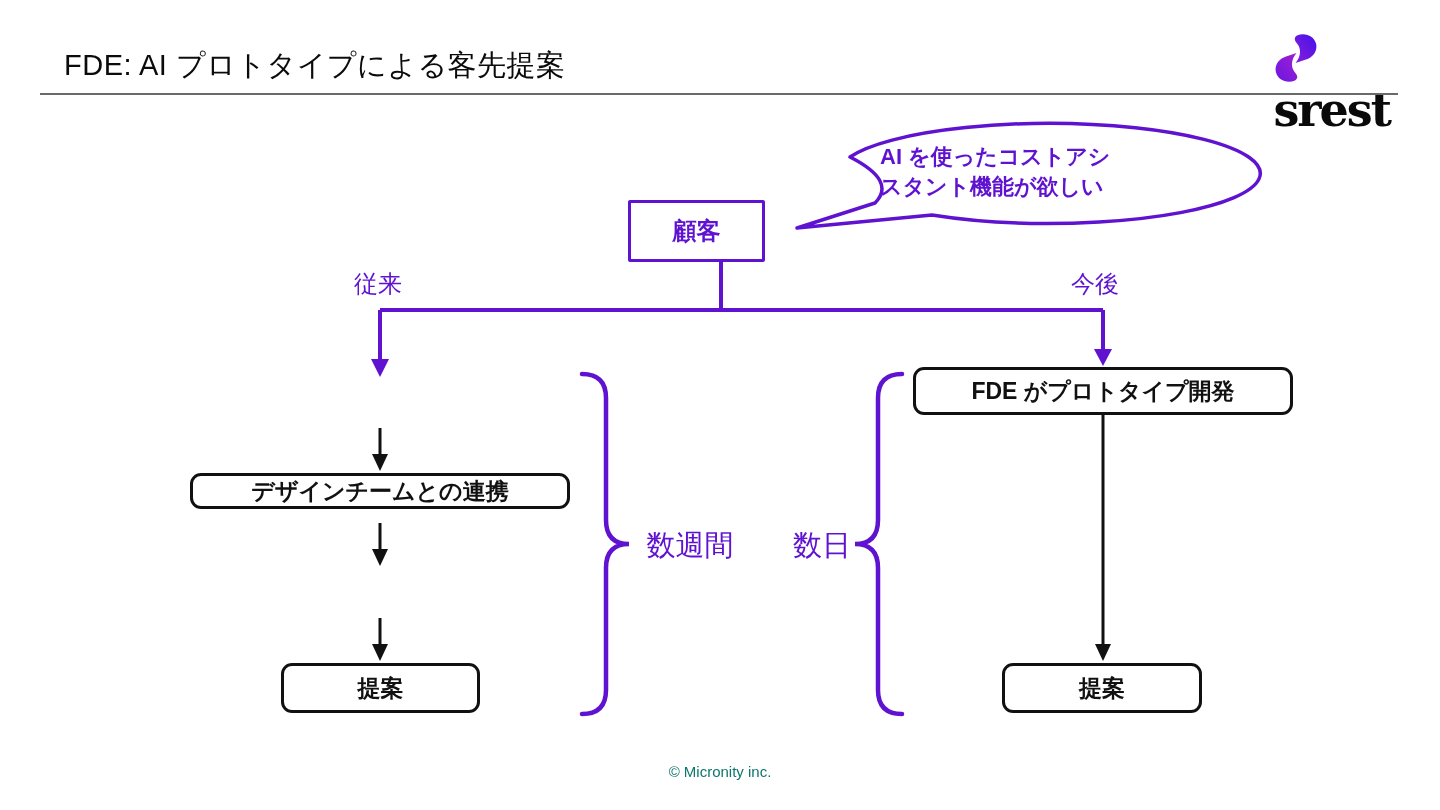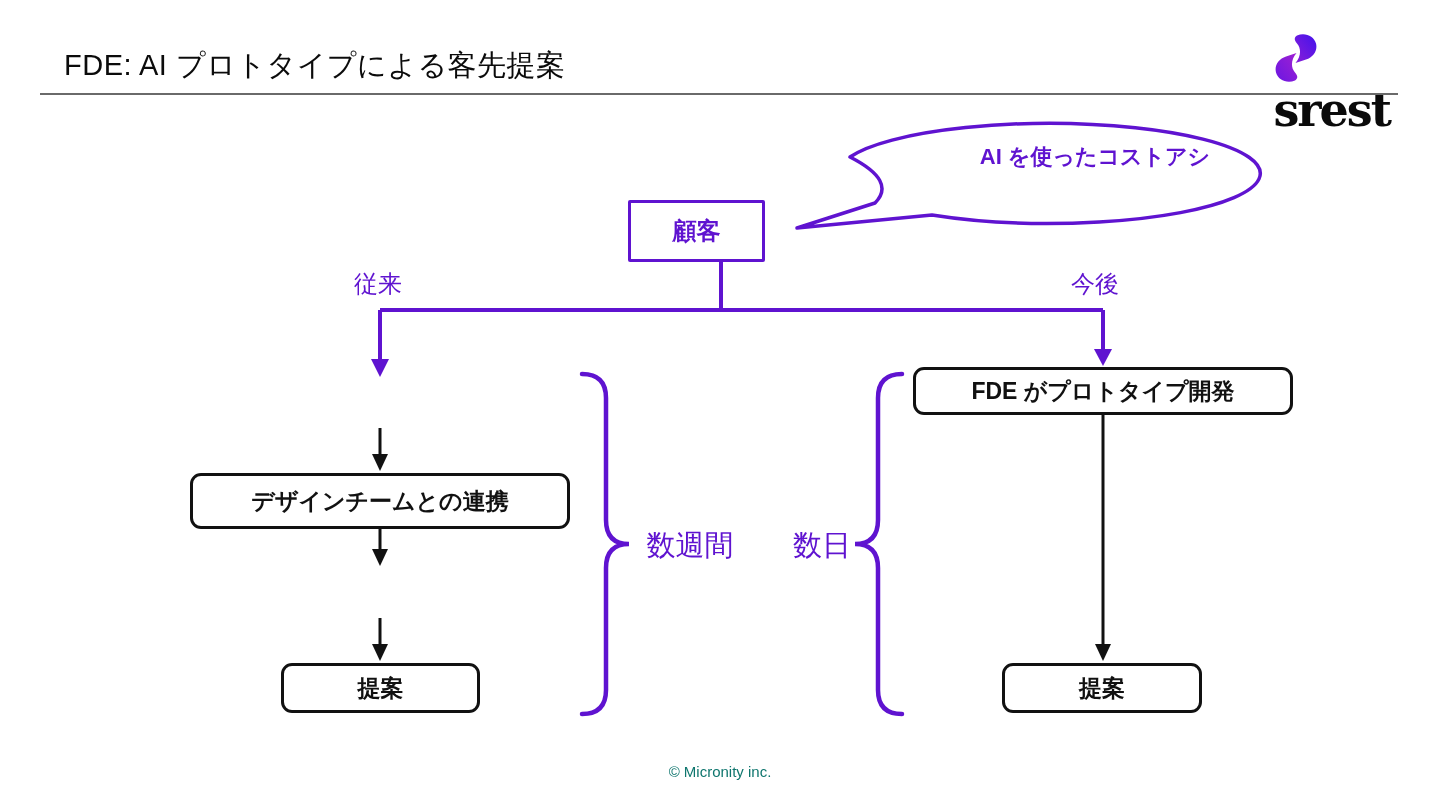--- a/index.html
+++ b/index.html
@@ -22,21 +22,21 @@
           justify-content:center; font-weight:700; }
   .black-node { border:3px solid #111; border-radius:11px; font-size:23px; color:#111; }
   .purple-node { border:3px solid #5f13d0; border-radius:2px; font-size:24px; color:#5f13d0; }
 
   .plabel { position:absolute; z-index:3; color:#5f13d0; font-weight:400; white-space:nowrap;
             transform:translate(-50%,-50%); }
   .branch-label { font-size:24px; }
   .duration-label { font-size:29px;text-align:center; }
 
   .bubble-text { position:absolute; left:880px; top:142px; width:330px; z-index:3;
-                 text-align:right; color:#5f13d0; font-weight:700; font-size:22px;
+                 text-align:left; color:#5f13d0; font-weight:700; font-size:22px;
                  line-height:30px; white-space:nowrap; }
 
   .footer { position:absolute; left:0; top:763px; width:1440px; text-align:center;
             font-size:15px; color:#0f766e; z-index:3; }
 </style>
 </head>
 <body>
 
 <div class="canvas">
 
@@ -81,28 +81,29 @@
 
     <path d="M1103,415 L1103,646" stroke="#111" stroke-width="3"></path>
     <path d="M1095,644 L1111,644 L1103,661 Z" fill="#111"></path>
 
     <path d="M582,374 Q606,374 606,398 L606,520 Q606,544 629,544 Q606,544 606,568 L606,690 Q606,714 582,714" fill="none" stroke="#5f13d0" stroke-width="4.5" stroke-linecap="round"></path>
     <path d="M902,374 Q878,374 878,398 L878,520 Q878,544 855,544 Q878,544 878,568 L878,690 Q878,714 902,714" fill="none" stroke="#5f13d0" stroke-width="4.5" stroke-linecap="round"></path>
   </svg>
 
   <div class="bubble-text">
     <div>AI を使ったコストアシ</div>
+    <div>スタント機能が欲しい</div>
   </div>
 
   <div class="node purple-node" style="left:628px; top:200px; width:137px; height:62px;">顧客</div>
 
   <div class="plabel branch-label" style="left:378px; top:284px;">従来</div>
   <div class="plabel branch-label" style="left:1095px; top:284px;">今後</div>
 
-  <div class="node black-node" style="left:190px; top:473px; width:380px; height:56px;">デザインチームとの連携</div>
+  <div class="node black-node" style="left:190px; top:473px; width:380px; height:36px;">デザインチームとの連携</div>
   <div class="node black-node" style="left:281px; top:663px; width:199px; height:50px;">提案</div>
 
   <div class="node black-node" style="left:913px; top:367px; width:380px; height:48px;">FDE がプロトタイプ開発</div>
   <div class="node black-node" style="left:1002px; top:663px; width:200px; height:50px;">提案</div>
 
   <div class="plabel duration-label" style="left:690px; top:546px;">数週間</div>
   <div class="plabel duration-label" style="left:822px; top:546px;">数日</div>
 
   <div class="footer">© Micronity inc.</div>
 

